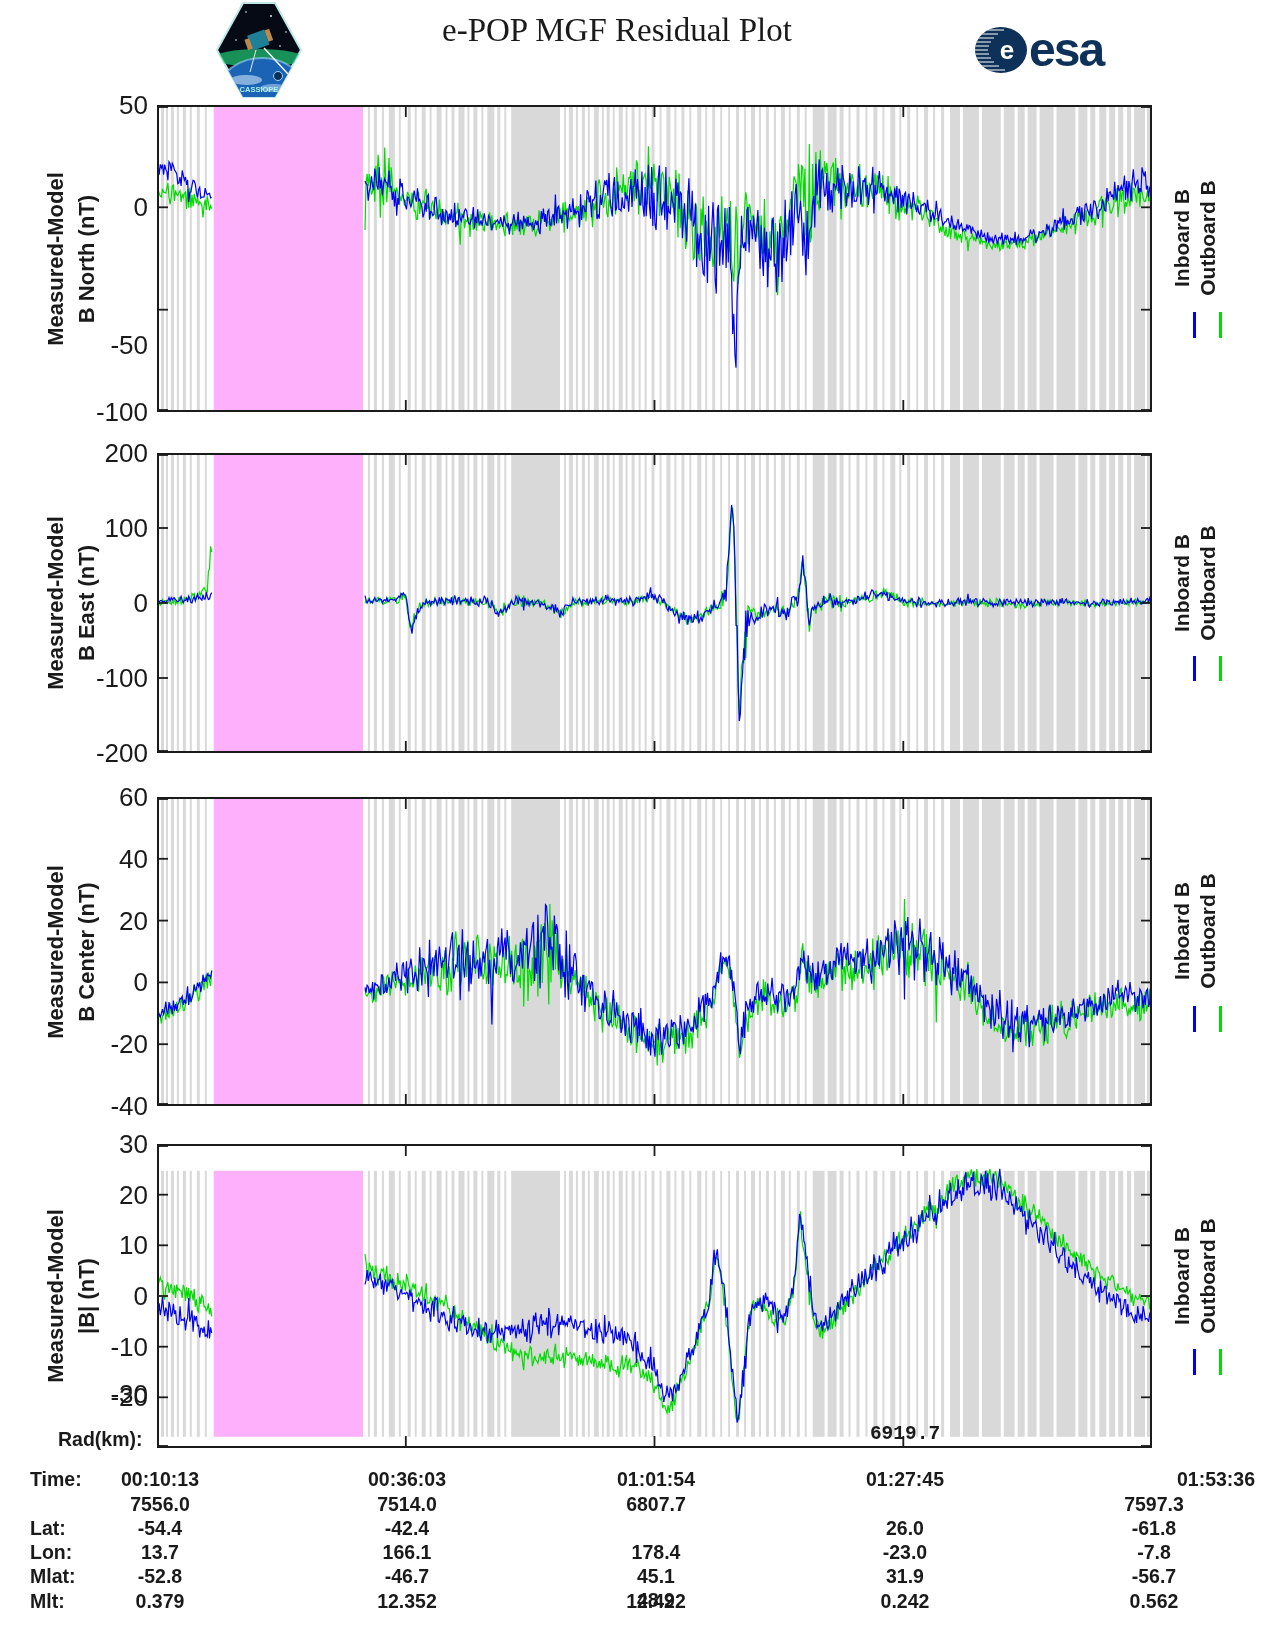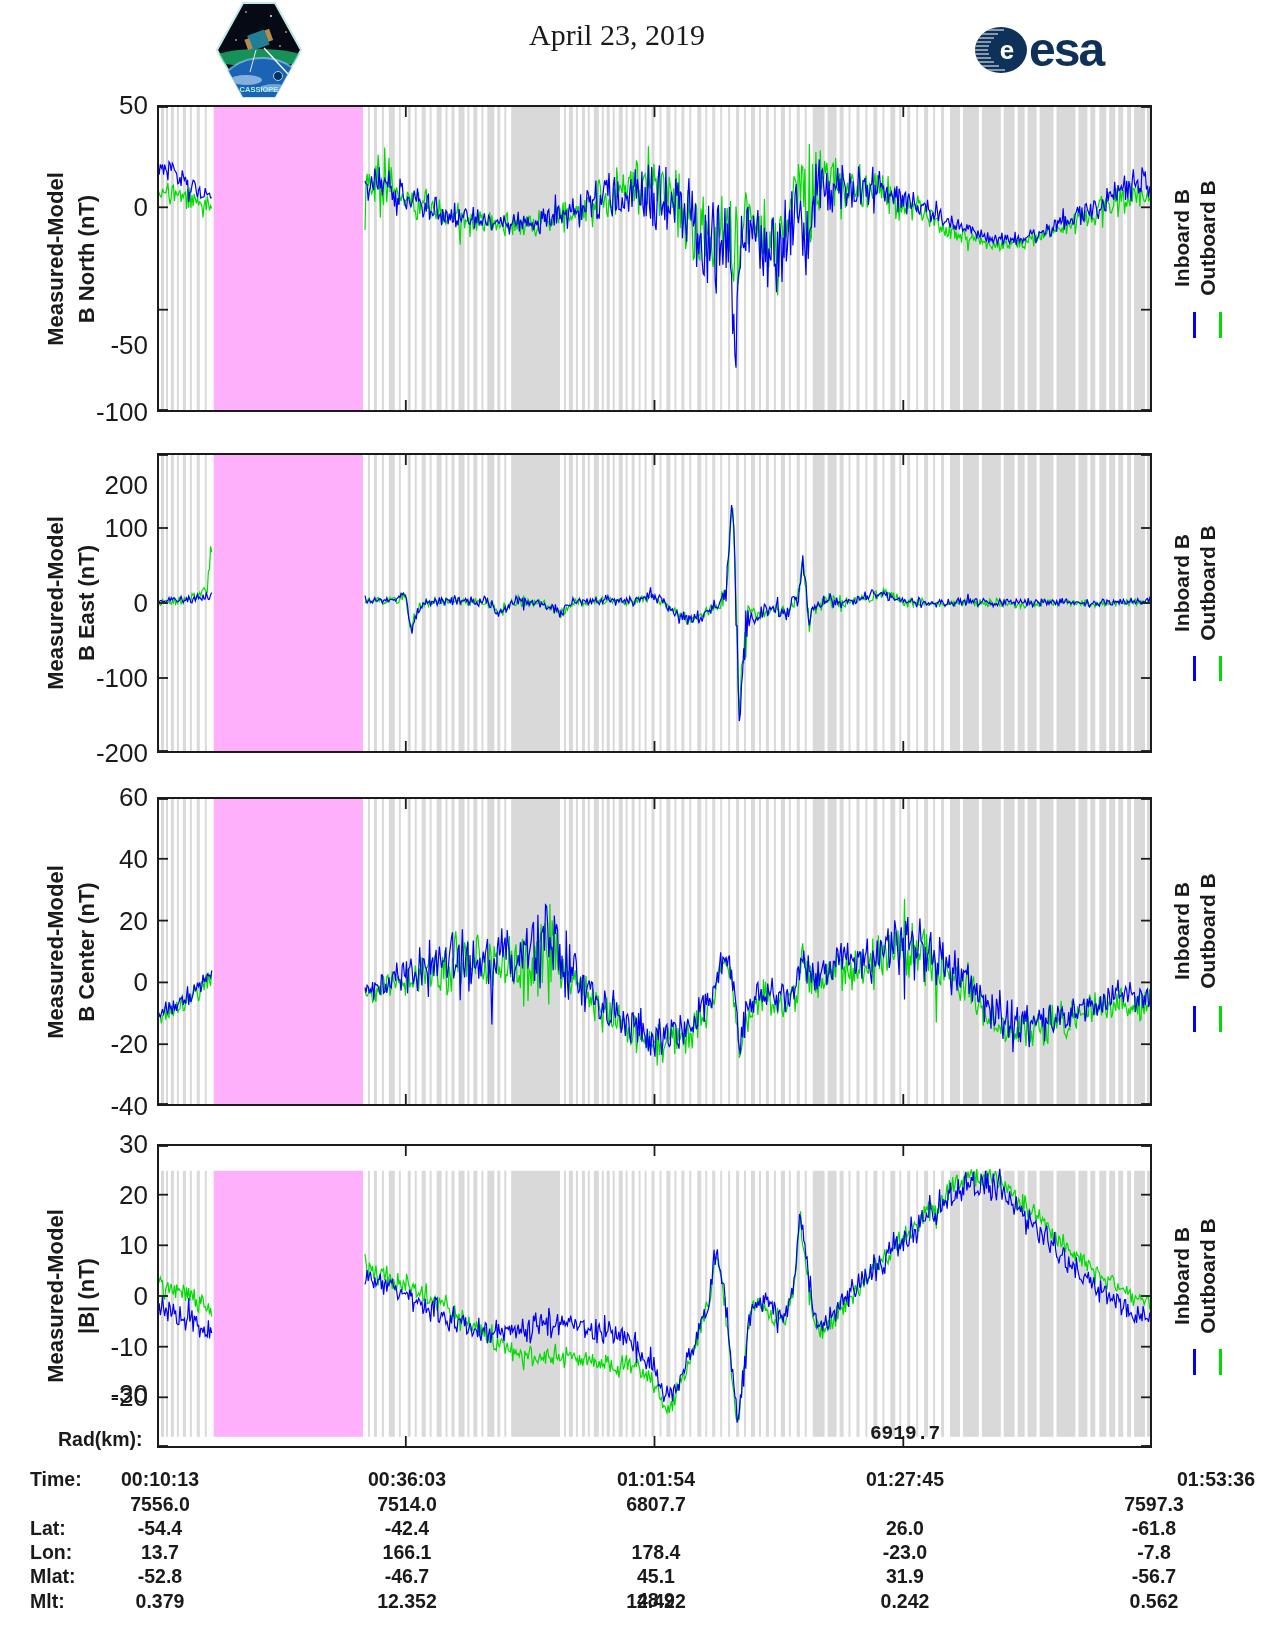--- a/index.html
+++ b/index.html
@@ -49,21 +49,21 @@
         <rect x="52" y="31" width="5" height="12" fill="#b78a4e"></rect>
       </g>
       <line x1="48" y1="46" x2="72" y2="72" stroke="#fff" stroke-width="1.4"></line>
       <line x1="40" y1="48" x2="34" y2="70" stroke="#e8e8e8" stroke-width="1"></line>
       <circle cx="62" cy="74" r="4.5" fill="#0c2f57" stroke="#9fd4ff" stroke-width="1"></circle>
       <text x="43" y="90" text-anchor="middle" font-size="7.5" font-weight="bold" fill="#aef2ea" font-family="Liberation Sans, sans-serif">CASSIOPE</text>
     </g>
   </svg>
 
   <div class="title-block">
-    <div class="title-line2">April 23, 2019</div>
+    <div class="title-line1">e-POP MGF Residual Plot</div>
   </div>
 
   <svg style="position:absolute;left:974px;top:26px;" width="54" height="48" viewBox="0 0 54 48">
     <defs>
         <clipPath id="esaclip">
           <ellipse cx="27" cy="24" rx="26" ry="23"></ellipse>
         </clipPath>
       </defs>
     <ellipse cx="27" cy="24" rx="26" ry="23" fill="#0d3158"></ellipse>
     <g clip-path="url(#esaclip)" stroke="#ffffff" stroke-width="1.1">
@@ -329,21 +329,21 @@
           <line x1="2" y1="75.0" x2="11" y2="75.0" stroke="#1b1b1b" stroke-width="1.8"></line>
           <line x1="993" y1="75.0" x2="984" y2="75.0" stroke="#1b1b1b" stroke-width="1.8"></line>
           <line x1="2" y1="150.0" x2="11" y2="150.0" stroke="#1b1b1b" stroke-width="1.8"></line>
           <line x1="993" y1="150.0" x2="984" y2="150.0" stroke="#1b1b1b" stroke-width="1.8"></line>
           <line x1="2" y1="225.0" x2="11" y2="225.0" stroke="#1b1b1b" stroke-width="1.8"></line>
           <line x1="993" y1="225.0" x2="984" y2="225.0" stroke="#1b1b1b" stroke-width="1.8"></line>
           <line x1="2" y1="298.0" x2="11" y2="298.0" stroke="#1b1b1b" stroke-width="1.8"></line>
           <line x1="993" y1="298.0" x2="984" y2="298.0" stroke="#1b1b1b" stroke-width="1.8"></line>
         </svg>
       </div>
-      <div class="ytick" style="top: 438px; margin-top: 32px;">200</div>
+      <div class="ytick" style="top: 438px;">200</div>
       <div class="ytick" style="top: 513px;">100</div>
       <div class="ytick" style="top: 588px;">0</div>
       <div class="ytick" style="top: 663px;">-100</div>
       <div class="ytick" style="top: 738px;">-200</div>
       <div class="ylabel" style="top: 453px; height: 300px;">
         <div class="rot">
           <div>Measured-Model</div>
           <div>B East (nT)</div>
         </div>
       </div>

